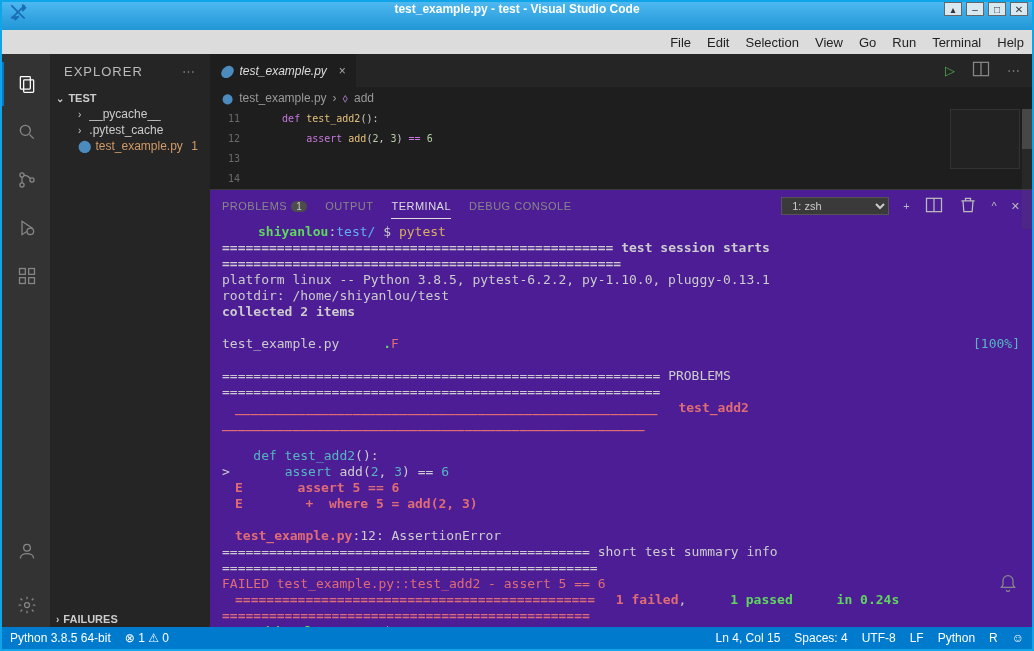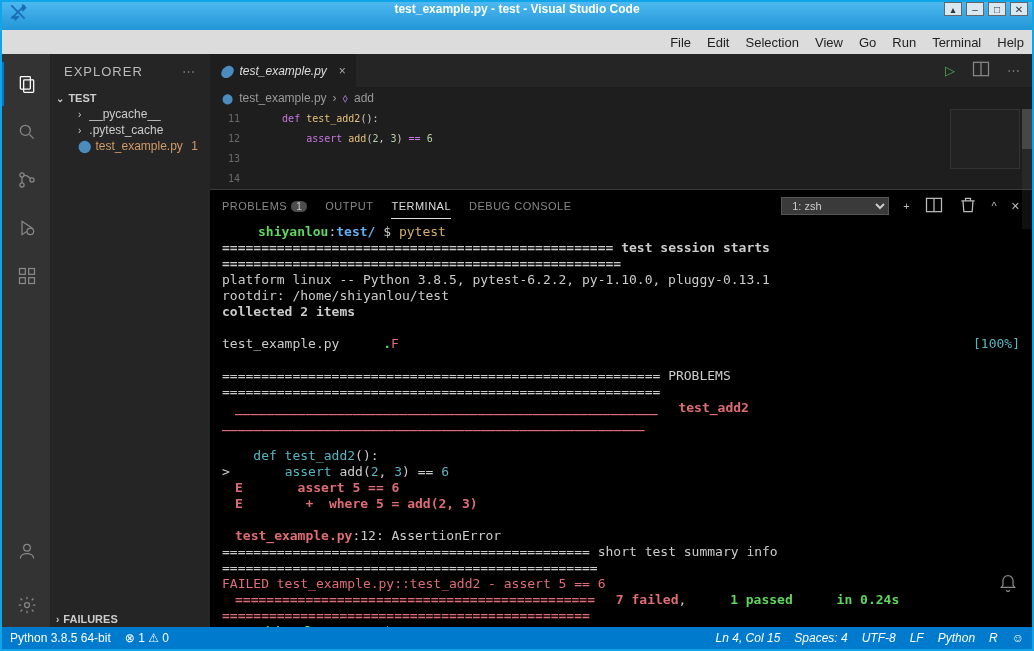--- a/index.html
+++ b/index.html
@@ -28,38 +28,38 @@
 .tab { background:#1e1e1e; display:flex; align-items:center; padding:0 10px; gap:6px; font-size:12px; color:#ddd; font-style:italic; }
 .tab .close { color:#aaa; margin-left:6px; font-style:normal; }
 .tab-actions { margin-left:auto; display:flex; align-items:center; gap:16px; padding:0 12px; color:#888; }
 .tab-actions .run { color:#4caf50; }
 .breadcrumb { height:22px; display:flex; align-items:center; padding:0 12px; font-size:12px; color:#999; gap:6px; background:#1e1e1e; }
 .code { flex:0 0 auto; display:flex; font-family:Consolas,Menlo,monospace; font-size:10px; line-height:20px; padding-top:0; position:relative; }
 .gutter { width:48px; text-align:right; color:#6a6a6a; padding-right:18px; user-select:none; }
 .codelines { flex:1; white-space:pre; }
 .kw { color:#c678dd; } .fn { color:#e5c07b; } .num { color:#b5cea8; } .op { color:#c678dd; } .asrt { color:#c678dd; }
 .minimap { position:absolute; top:55px; right:12px; width:70px; height:60px; background:#222; border:1px solid #333; }
-.panel { flex:1; display:flex; flex-direction:column; background:#000000; border-top:1px solid #3a3a3a; min-height:0; }
+.panel { flex:1; display:flex; flex-direction:column; background:#4c1d95; border-top:1px solid #3a3a3a; min-height:0; }
 .panel-tabs { height:32px; display:flex; align-items:center; padding:0 12px; gap:18px; font-size:11px; color:#888; }
 .panel-tabs .ptab { letter-spacing:0.5px; cursor:pointer; padding:6px 0; }
 .panel-tabs .ptab.active { color:#ddd; border-bottom:1px solid #ddd; }
 .panel-tabs .count { background:#4d4d4d; border-radius:8px; padding:0 5px; font-size:10px; color:#ccc; margin-left:4px; }
 .panel-tabs .right { margin-left:auto; display:flex; align-items:center; gap:14px; }
 .panel-tabs select { background:#3a3a3a; color:#ccc; border:1px solid #555; font-size:11px; padding:1px 50px 1px 6px;margin-left:32px; }
 .panel-tabs .picon { color:#bbb; cursor:pointer; }
 .terminal { flex:1; overflow:auto; font-family:Consolas,Menlo,monospace; font-size:13px; line-height:16px; padding:2px 12px; white-space:pre-wrap; color:#ccc; }
 .t-green { color:#5fd75f; font-weight:bold;margin-left:36px; }
-.t-blue { color:#61afef; font-weight:bold; }
+.t-blue { color:#61afef; font-weight:normal; }
 .t-yel { color:#d7af5f; }
 .t-red { color:#e06c75; font-weight:bold;margin-left:13px; }
 .t-redn { color:#e06c75; }
 .t-bold { font-weight:bold; }
 .t-cyan { color:#56b6c2; }
 .statusbar { height:22px; background:#007acc; color:#fff; display:flex; align-items:center; font-size:12px; padding:0 8px; gap:14px; }
-.statusbar .right { margin-left:auto; display:flex; gap:14px;font-style:italic; }
+.statusbar .right { margin-left:auto; display:flex; gap:14px; }
 .bell { position:absolute; right:14px; bottom:30px; color:#888; }
 svg { width:20px; height:20px; }
 .scrollbar-v { position:absolute; right:0; top:55px; width:10px; height:120px; background:rgba(80,80,80,0.2); }
 .scrollbar-v .thumb { position:absolute; top:0; width:10px; height:40px; background:rgba(120,120,120,0.4); }
 </style>
 </head>
 <body>
 
 <div class="titlebar">
   <div class="win-icon">
@@ -237,21 +237,21 @@
 <span class="t-red">______________________________________________________ </span><span class="t-red">test_add2</span><span class="t-red"> ______________________________________________________</span>
 
 <span>    </span><span style="color:#56b6c2">def</span><span class="t-cyan"> test_add2</span><span>():</span>
 <span>&gt;       </span><span style="color:#56b6c2">assert</span><span> add(</span><span style="color:#56b6c2">2</span><span>, </span><span style="color:#56b6c2">3</span><span>) == </span><span style="color:#56b6c2">6</span>
 <span class="t-red">E       assert 5 == 6</span>
 <span class="t-red">E        +  where 5 = add(2, 3)</span>
 
 <span class="t-red">test_example.py</span><span>:12: AssertionError</span>
 <span>=============================================== </span><span>short test summary info</span><span> ================================================</span>
 <span class="t-redn">FAILED test_example.py::test_add2 - assert 5 == 6</span>
-<span class="t-red">============================================== </span><span class="t-red">7 failed</span><span>, </span><span class="t-green">1 passed</span><span class="t-green"> in 0.24s</span><span class="t-red"> ===============================================</span>
+<span class="t-red">============================================== </span><span class="t-red">1 failed</span><span>, </span><span class="t-green">1 passed</span><span class="t-green"> in 0.24s</span><span class="t-red"> ===============================================</span>
 <span class="t-green">shiyanlou</span><span>:</span><span class="t-blue">test/</span><span> $ </span><span>▯</span></div>
     </div>
     <span class="bell"><svg viewBox="0 0 24 24" width="15" height="15" fill="none" stroke="currentColor" stroke-width="1.5">
           <path d="M6 8a6 6 0 1112 0v5l2 3H4l2-3V8zM10 19a2 2 0 004 0"></path>
         </svg></span>
   </div>
 </div>
 
 <div class="statusbar">
   <span>Python 3.8.5 64-bit</span>

